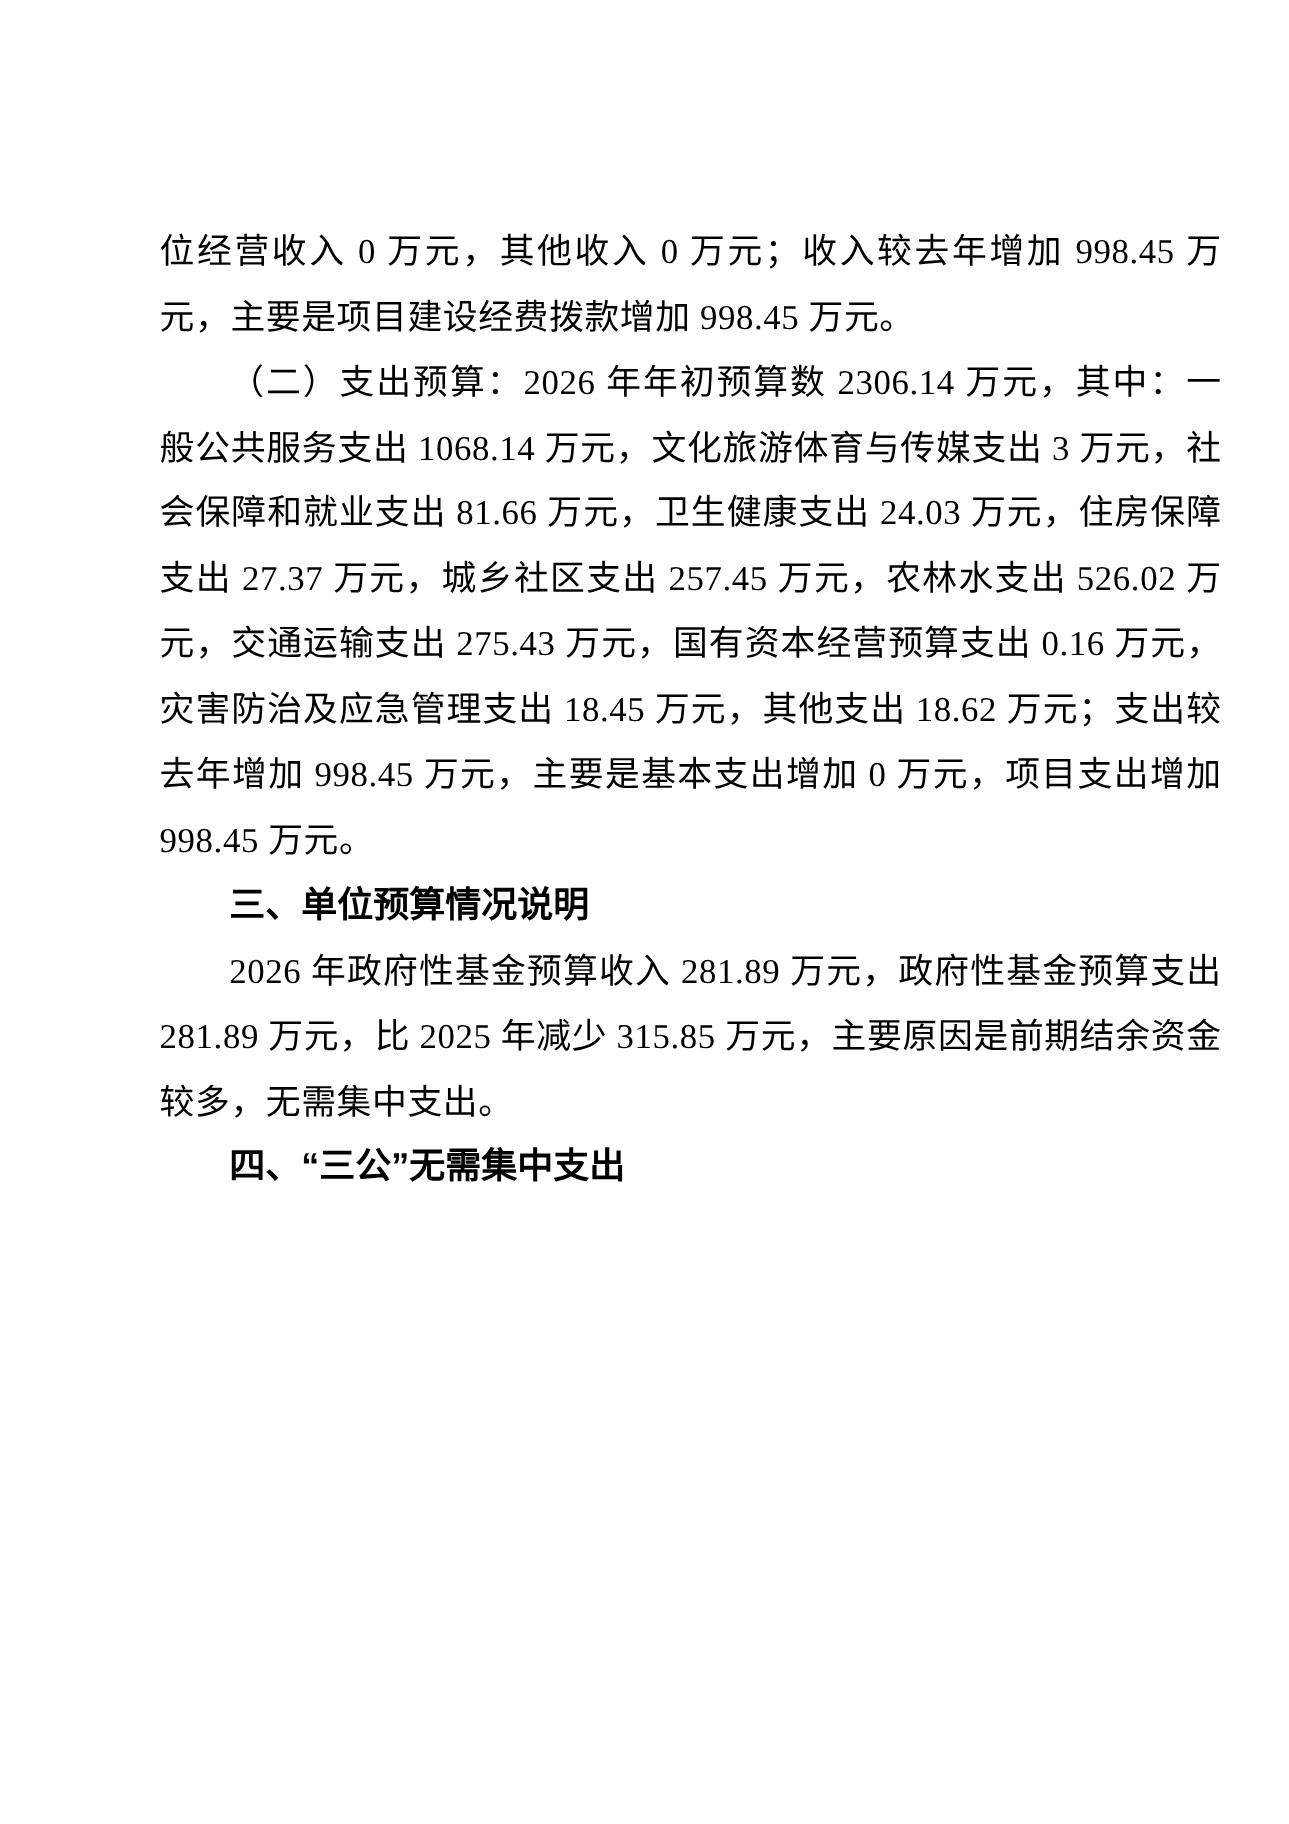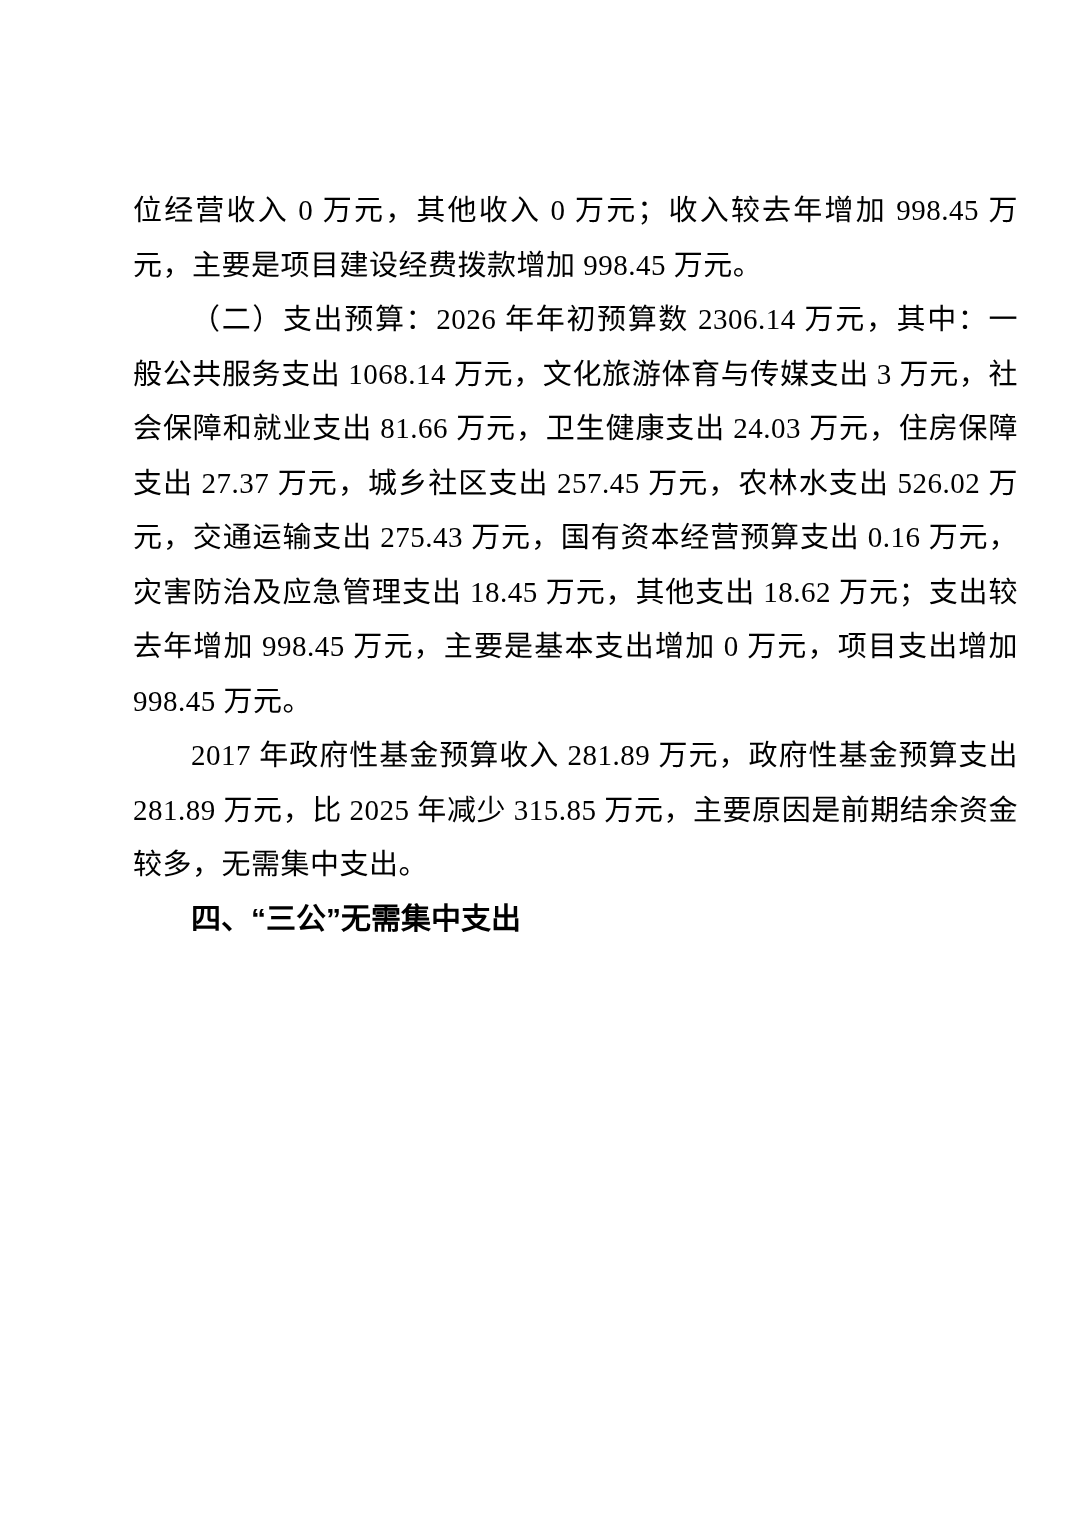--- a/index.html
+++ b/index.html
@@ -41,15 +41,16 @@
     text-indent: 58px;
     color: #000000;
   }
 </style>
 </head>
 <body>
 
 <div class="page">
   <p class="para">位经营收入 0 万元，其他收入 0 万元；收入较去年增加 998.45 万元，主要是项目建设经费拨款增加 998.45 万元。</p>
   <p class="para indent">（二）支出预算：2026 年年初预算数 2306.14 万元，其中：一般公共服务支出 1068.14 万元，文化旅游体育与传媒支出 3 万元，社会保障和就业支出 81.66 万元，卫生健康支出 24.03 万元，住房保障支出 27.37 万元，城乡社区支出 257.45 万元，农林水支出 526.02 万元，交通运输支出 275.43 万元，国有资本经营预算支出 0.16 万元，灾害防治及应急管理支出 18.45 万元，其他支出 18.62 万元；支出较去年增加 998.45 万元，主要是基本支出增加 0 万元，项目支出增加 998.45 万元。</p>
-  <p class="para indent">2017 年政府性基金预算收入 281.89 万元，政府性基金预算支出 281.89 万元，比 2025 年减少 315.85 万元，主要原因是前期结余资金较多，无需集中支出。</p>
+  <h2 class="heading">三、单位预算情况说明</h2>
+  <p class="para indent">2026 年政府性基金预算收入 281.89 万元，政府性基金预算支出 281.89 万元，比 2025 年减少 315.85 万元，主要原因是前期结余资金较多，无需集中支出。</p>
   <h2 class="heading">四、“三公”无需集中支出</h2>
 </div>
 
 </body></html>

